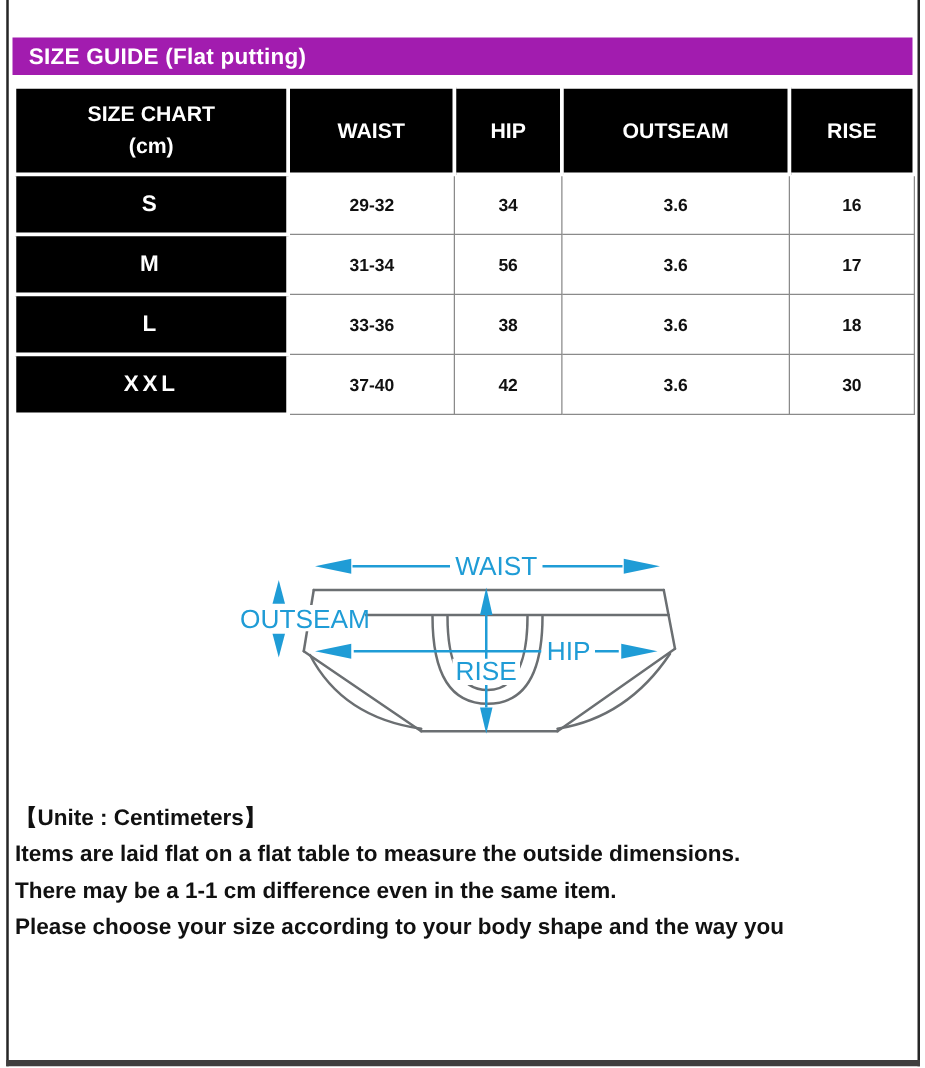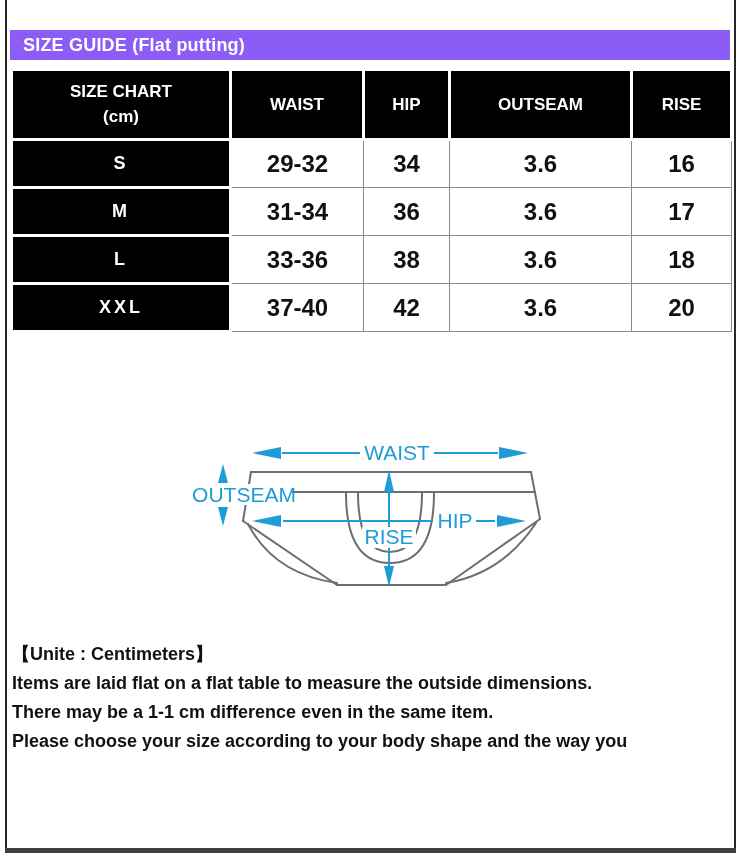--- a/index.html
+++ b/index.html
@@ -10,21 +10,21 @@
     font-family:"Liberation Sans","DejaVu Sans",sans-serif;
     overflow:hidden;
   }
   .border-line{position:absolute;background:#262626;}
   .border-left{left:5px;top:0;width:2px;height:853px;}
   .border-right{left:734px;top:0;width:2px;height:853px;}
   .border-bottom{left:5px;top:848px;width:731px;height:5px;background:#3f3f3f;}
 
   .title-bar{
     position:absolute;left:10px;top:30px;width:720px;height:30px;
-    background:#8b5cf6;color:#ffffff;
+    background:#a21caf;color:#ffffff;
     font-size:18px;font-weight:bold;
     display:flex;align-items:center;
     padding-left:13px;box-sizing:border-box;
     letter-spacing:0.2px;
   }
 
   table.size-table{
     position:absolute;left:10px;top:68px;width:720px;
     border-collapse:collapse;table-layout:fixed;
   }
@@ -33,21 +33,21 @@
     font-weight:bold;
   }
   .dark-cell{
     background:#000000;color:#ffffff;
     border:3px solid #ffffff;
     font-size:17px;
   }
   .light-cell{
     background:#ffffff;color:#111111;
     border:1px solid #8a8a8a;
-    font-size:24px;
+    font-size:14px;
   }
   tr.header-row{height:70px;}
   tr.data-row{height:48px;}
   .size-cell{letter-spacing:3px;font-size:18px;}
   .col-title-line{line-height:1.45;}
 
   .diagram-svg{position:absolute;left:0;top:420px;}
   .diag-label{
     font-family:"Liberation Sans","DejaVu Sans",sans-serif;
     font-size:21px;
@@ -99,37 +99,37 @@
     <tr class="data-row">
       <td class="dark-cell size-cell">S</td>
       <td class="light-cell">29-32</td>
       <td class="light-cell">34</td>
       <td class="light-cell">3.6</td>
       <td class="light-cell">16</td>
     </tr>
     <tr class="data-row">
       <td class="dark-cell size-cell">M</td>
       <td class="light-cell">31-34</td>
-      <td class="light-cell">36</td>
+      <td class="light-cell">56</td>
       <td class="light-cell">3.6</td>
       <td class="light-cell">17</td>
     </tr>
     <tr class="data-row">
       <td class="dark-cell size-cell">L</td>
       <td class="light-cell">33-36</td>
       <td class="light-cell">38</td>
       <td class="light-cell">3.6</td>
       <td class="light-cell">18</td>
     </tr>
     <tr class="data-row">
       <td class="dark-cell size-cell">XXL</td>
       <td class="light-cell">37-40</td>
       <td class="light-cell">42</td>
       <td class="light-cell">3.6</td>
-      <td class="light-cell">20</td>
+      <td class="light-cell">30</td>
     </tr>
   </tbody>
     </table>
 
   <svg class="diagram-svg" width="740" height="235" viewBox="0 0 740 235">
 
     <g>
       <path class="gray-stroke" d="M251,52 L531,52"></path>
       <path class="gray-stroke" d="M246,72 L535,72"></path>
       <path class="gray-stroke" d="M251,52 L243,101"></path>

